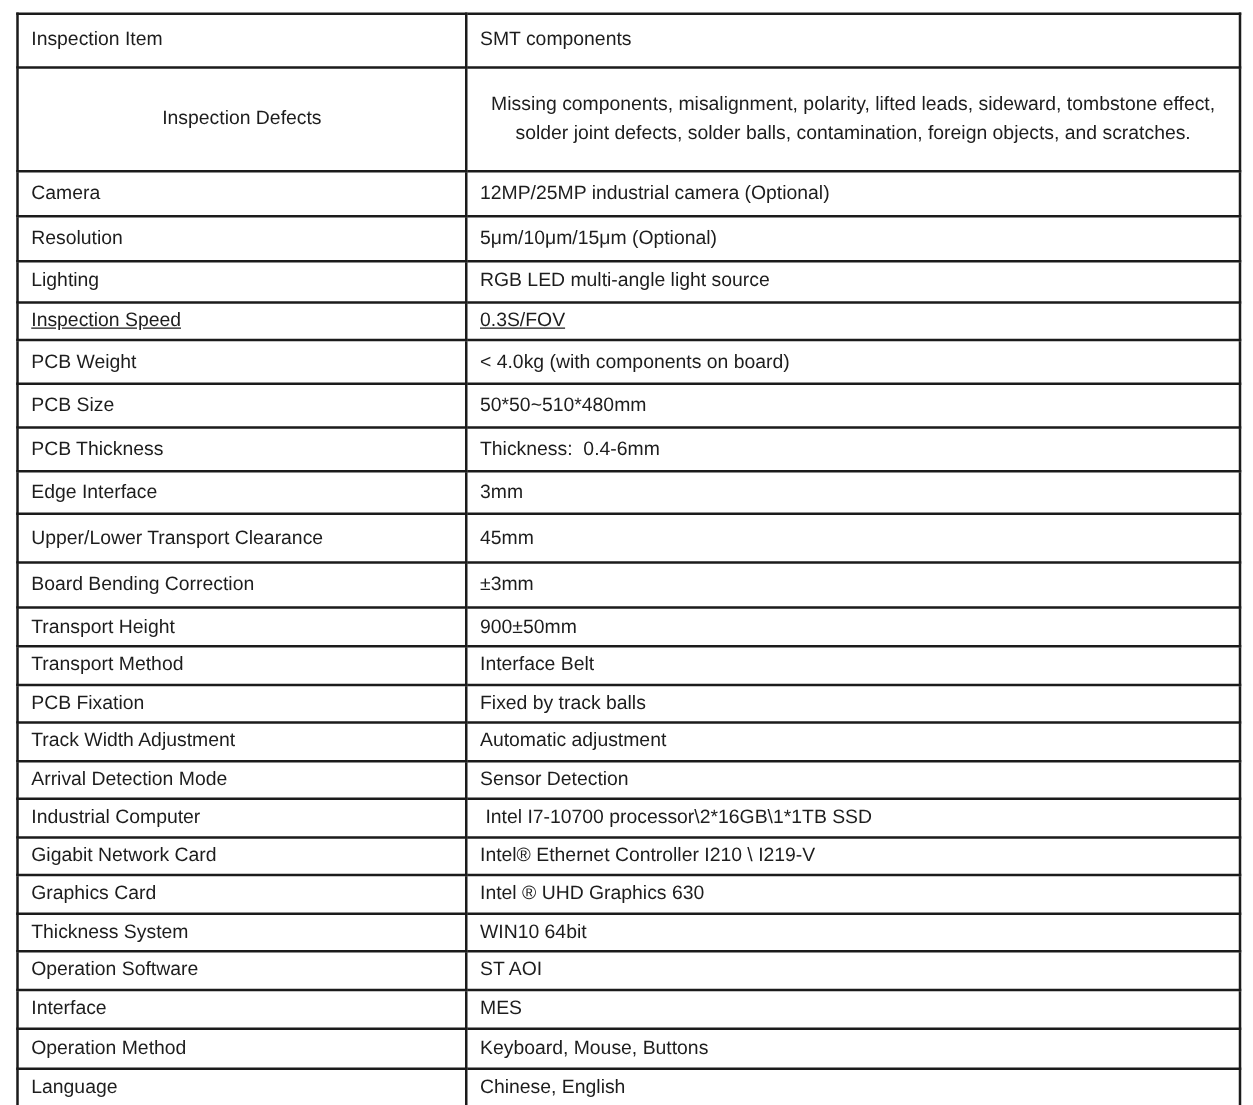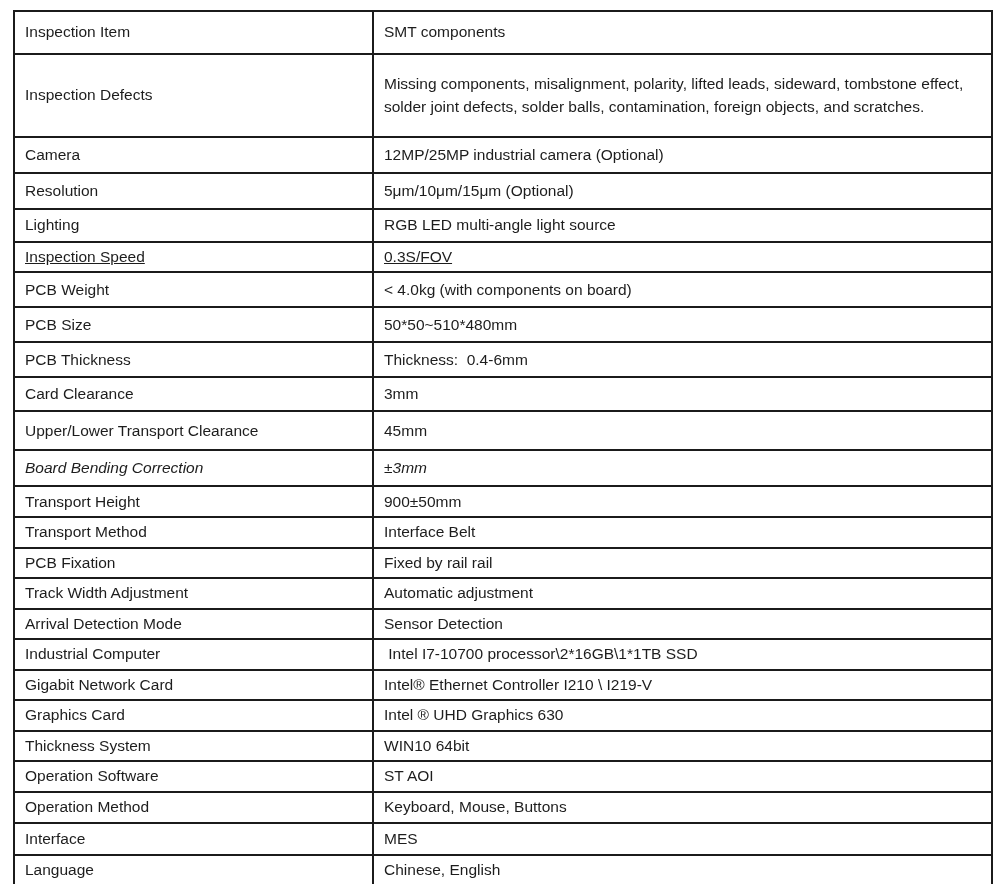--- a/index.html
+++ b/index.html
@@ -33,31 +33,31 @@
     width: 337px; 
     padding-left: 16px;
   }
   td.value-cell {
     width: 597px;
     border-radius: 18px;
   }
   
   tr.spec-row          { height: 30px; padding-left: 48px; }
   tr:nth-child(1)      { height: 43px; }
-  tr:nth-child(2)      { height: 83px; }
+  tr:nth-child(2)      { height: 83px; text-align: center; }
   tr:nth-child(3),
   tr:nth-child(4)      { height: 36px; }
   tr:nth-child(5)      { height: 33px; }
   tr:nth-child(6)      { height: 29px; text-decoration: underline; }
   tr:nth-child(7),
   tr:nth-child(8),
   tr:nth-child(9)      { height: 35px; }
   tr:nth-child(10)     { height: 34px; }
   tr:nth-child(11)     { height: 39px; }
-  tr:nth-child(12)     { height: 36px; font-style: italic; }
+  tr:nth-child(12)     { height: 36px; }
   tr:nth-child(13)     { height: 31px; margin-left: 36px; }
   tr:nth-child(22),
   tr:nth-child(23)     { height: 31px; }
   tr:nth-child(24)     { height: 32px; }
 </style>
 </head>
 <body>
 
 <div class="table-wrap">
   <table class="spec-table">
@@ -92,42 +92,42 @@
         </tr>
         <tr class="spec-row">
           <td class="label-cell">PCB Size</td>
           <td class="value-cell">50*50~510*480mm</td>
         </tr>
         <tr class="spec-row">
           <td class="label-cell">PCB Thickness</td>
           <td class="value-cell">Thickness: &nbsp;0.4-6mm</td>
         </tr>
         <tr class="spec-row">
-          <td class="label-cell">Card Clearance</td>
+          <td class="label-cell">Edge Interface</td>
           <td class="value-cell">3mm</td>
         </tr>
         <tr class="spec-row">
           <td class="label-cell">Upper/Lower Transport Clearance</td>
           <td class="value-cell">45mm</td>
         </tr>
         <tr class="spec-row">
           <td class="label-cell">Board Bending Correction</td>
           <td class="value-cell">±3mm</td>
         </tr>
         <tr class="spec-row">
           <td class="label-cell">Transport Height</td>
           <td class="value-cell">900±50mm</td>
         </tr>
         <tr class="spec-row">
           <td class="label-cell">Transport Method</td>
           <td class="value-cell">Interface Belt</td>
         </tr>
         <tr class="spec-row">
           <td class="label-cell">PCB Fixation</td>
-          <td class="value-cell">Fixed by rail rail</td>
+          <td class="value-cell">Fixed by track balls</td>
         </tr>
         <tr class="spec-row">
           <td class="label-cell">Track Width Adjustment</td>
           <td class="value-cell">Automatic adjustment</td>
         </tr>
         <tr class="spec-row">
           <td class="label-cell">Arrival Detection Mode</td>
           <td class="value-cell">Sensor Detection</td>
         </tr>
         <tr class="spec-row">
@@ -144,26 +144,26 @@
         </tr>
         <tr class="spec-row">
           <td class="label-cell">Thickness System</td>
           <td class="value-cell">WIN10 64bit</td>
         </tr>
         <tr class="spec-row">
           <td class="label-cell">Operation Software</td>
           <td class="value-cell">ST AOI</td>
         </tr>
         <tr class="spec-row">
+          <td class="label-cell">Interface</td>
+          <td class="value-cell">MES</td>
+        </tr>
+        <tr class="spec-row">
           <td class="label-cell">Operation Method</td>
           <td class="value-cell">Keyboard, Mouse, Buttons</td>
-        </tr>
-        <tr class="spec-row">
-          <td class="label-cell">Interface</td>
-          <td class="value-cell">MES</td>
         </tr>
         <tr class="spec-row">
           <td class="label-cell">Language</td>
           <td class="value-cell">Chinese, English</td>
         </tr>
       </tbody>
   </table>
 </div>
 
 </body></html>

